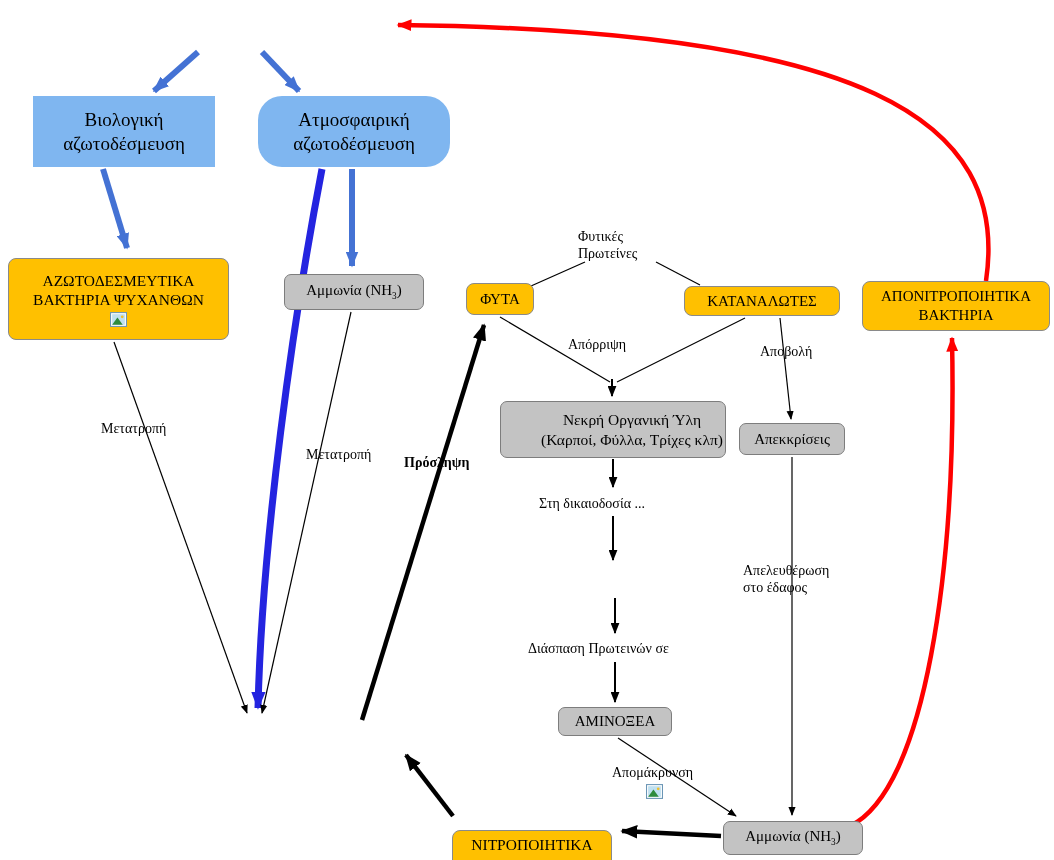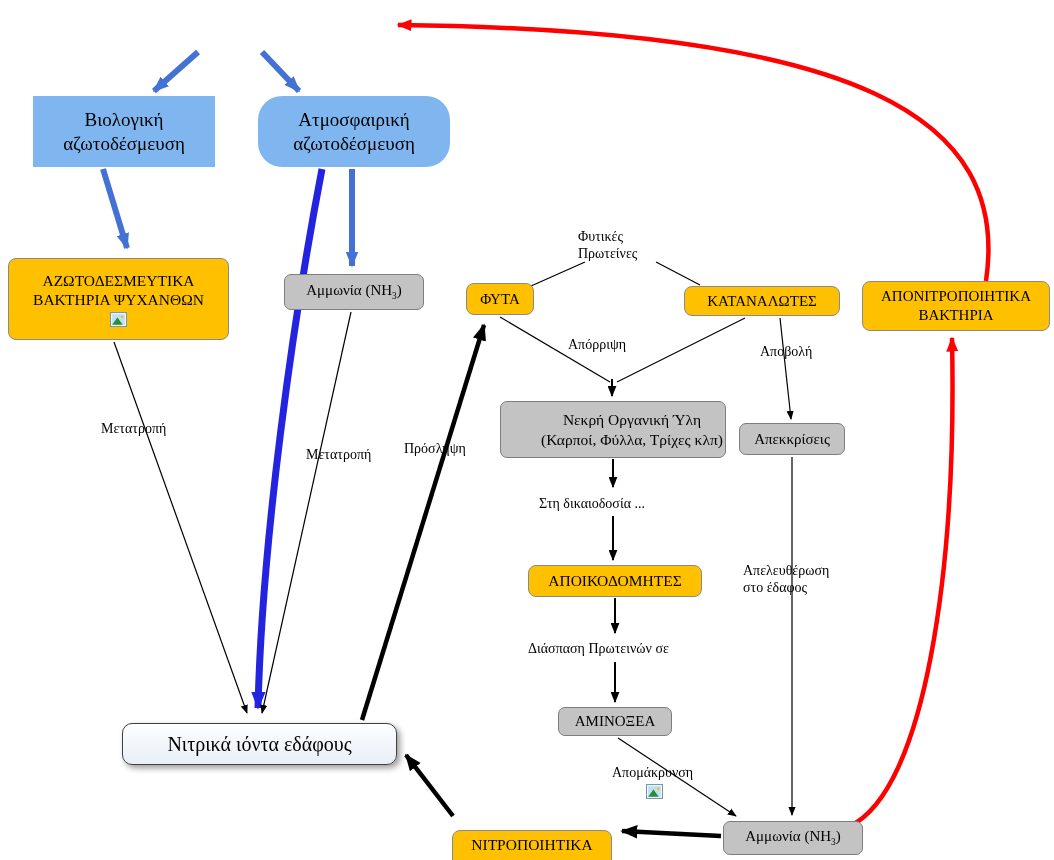--- a/index.html
+++ b/index.html
@@ -120,55 +120,49 @@
 
   <div class="node gray" style="left:500px;top:401px;width:226px;height:57px;font-size:15.5px;padding-left:38px;">
     <div>Νεκρή Οργανική Ύλη</div>
     <div>(Καρποί, Φύλλα, Τρίχες κλπ)</div>
   </div>
 
   <div class="node gray" style="left:739px;top:423px;width:106px;height:32px;font-size:15px;">
     <div>Απεκκρίσεις</div>
   </div>
 
-  <div class="node orange" style="left:528px;top:565px;width:174px;height:32px;font-size:15.5px;">
-    <div>ΑΠΟΙΚΟΔΟΜΗΤΕΣ</div>
-  </div>
 
   <div class="node gray" style="left:558px;top:707px;width:114px;height:29px;font-size:15px;">
     <div>ΑΜΙΝΟΞΕΑ</div>
   </div>
 
   <div class="node gray" style="left:723px;top:821px;width:140px;height:34px;font-size:15px;">
     <div><span>Αμμωνία (NH</span><sub>3</sub><span>)</span></div>
   </div>
 
-  <div class="node light" style="left:122px;top:723px;width:275px;height:42px;font-size:20px;">
-    <div>Νιτρικά ιόντα εδάφους</div>
-  </div>
 
   <div class="node orange" style="left:452px;top:830px;width:160px;height:49px;font-size:15.5px;">
     <div>ΝΙΤΡΟΠΟΙΗΤΙΚΑ</div>
     <div>ΒΑΚΤΗΡΙΑ</div>
   </div>
 
   <div class="edge-label" style="left:578px;top:228px;width:84px;">
     <div>Φυτικές</div>
     <div>Πρωτείνες</div>
   </div>
 
   <div class="edge-label" style="left:568px;top:336px;width:76px;">Απόρριψη</div>
 
   <div class="edge-label" style="left:760px;top:343px;width:64px;">Αποβολή</div>
 
   <div class="edge-label" style="left:101px;top:420px;width:80px;">Μετατροπή</div>
 
   <div class="edge-label" style="left:306px;top:446px;width:80px;">Μετατροπή</div>
 
-  <div class="edge-label" style="left:404px;top:440px;width:76px;">Πρόσληψη</div>
+  <div class="edge-label" style="left:404px;top:454px;width:76px;font-weight:bold;">Πρόσληψη</div>
 
   <div class="edge-label" style="left:539px;top:495px;width:148px;">Στη δικαιοδοσία ...</div>
 
   <div class="edge-label" style="left:528px;top:640px;width:176px;">Διάσπαση Πρωτεινών σε</div>
 
   <div class="edge-label" style="left:743px;top:562px;width:102px;">
     <div>Απελευθέρωση</div>
     <div>στο έδαφος</div>
   </div>
 

